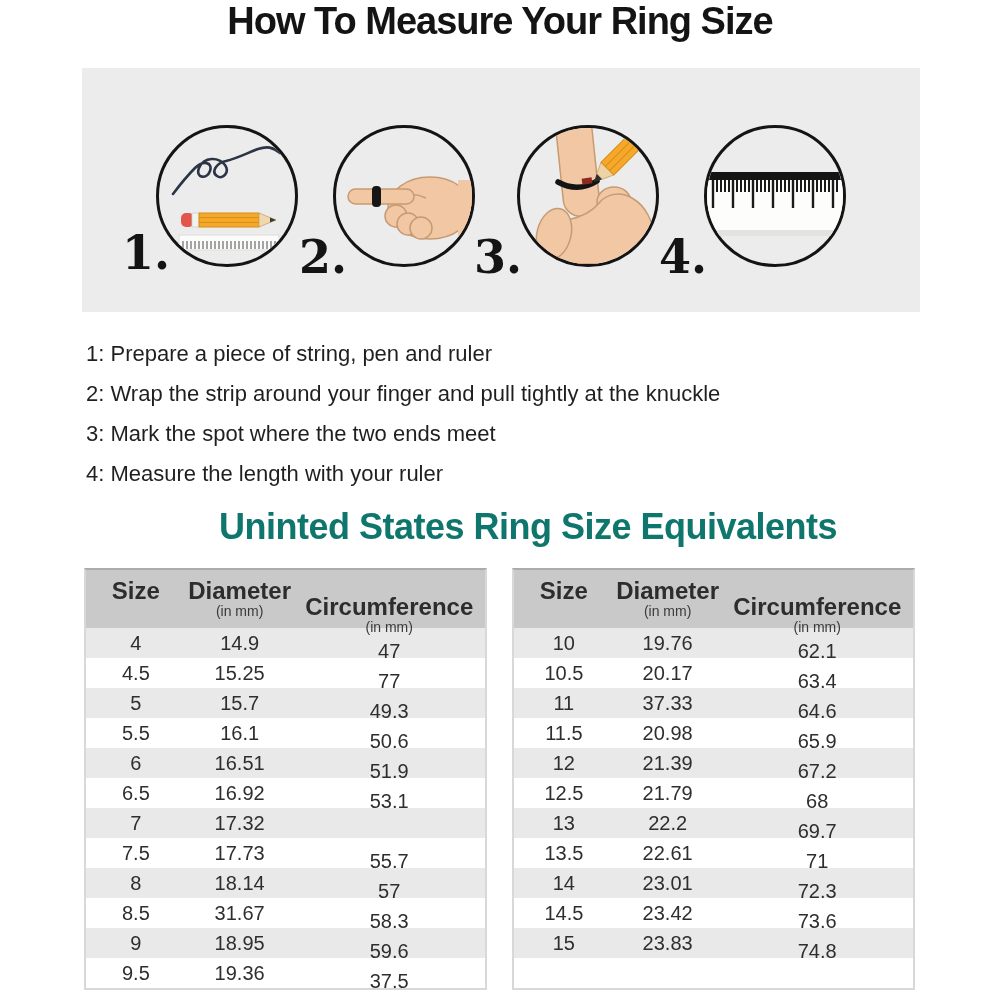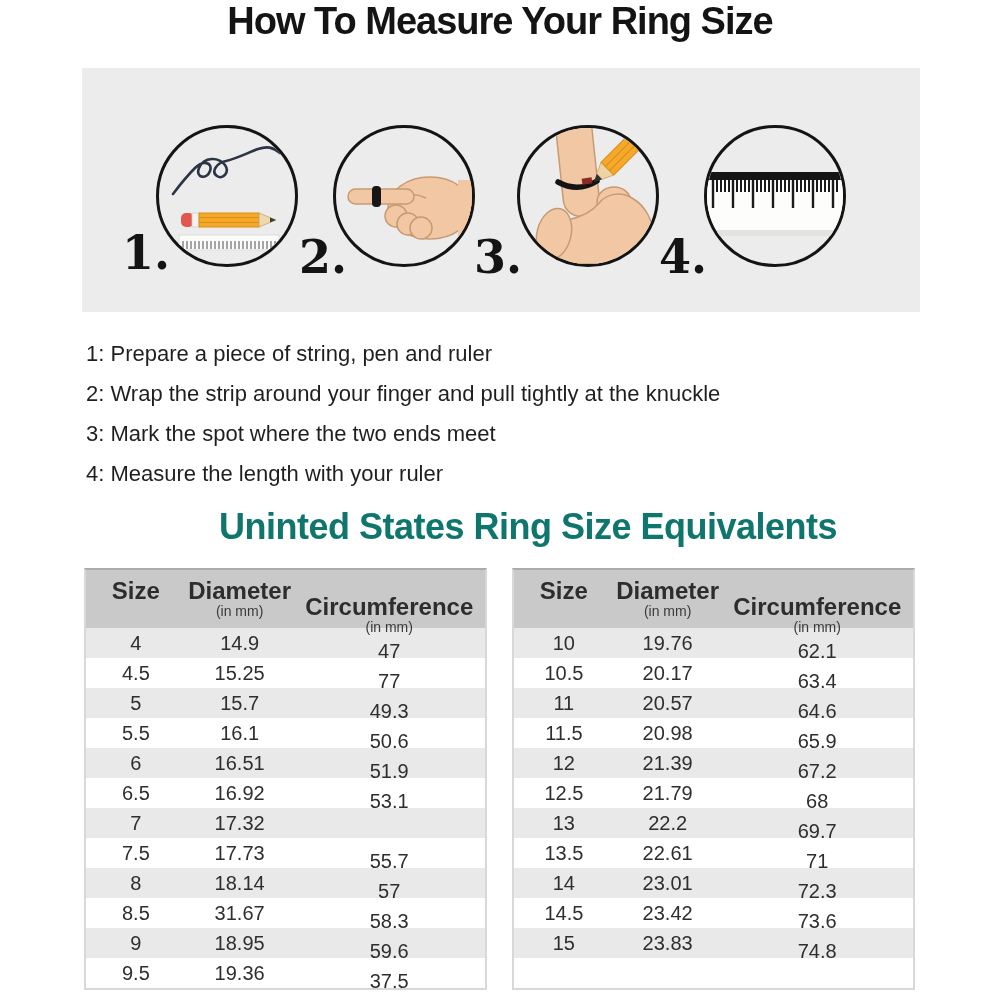--- a/index.html
+++ b/index.html
@@ -236,21 +236,21 @@
         <div class="tcell w1">19.76</div>
         <div class="tcell w2">62.1</div>
       </div>
       <div class="trow">
         <div class="tcell w0">10.5</div>
         <div class="tcell w1">20.17</div>
         <div class="tcell w2">63.4</div>
       </div>
       <div class="trow shade">
         <div class="tcell w0">11</div>
-        <div class="tcell w1">20.57</div>
+        <div class="tcell w1">37.33</div>
         <div class="tcell w2">64.6</div>
       </div>
       <div class="trow">
         <div class="tcell w0">11.5</div>
         <div class="tcell w1">20.98</div>
         <div class="tcell w2">65.9</div>
       </div>
       <div class="trow shade">
         <div class="tcell w0">12</div>
         <div class="tcell w1">21.39</div>

